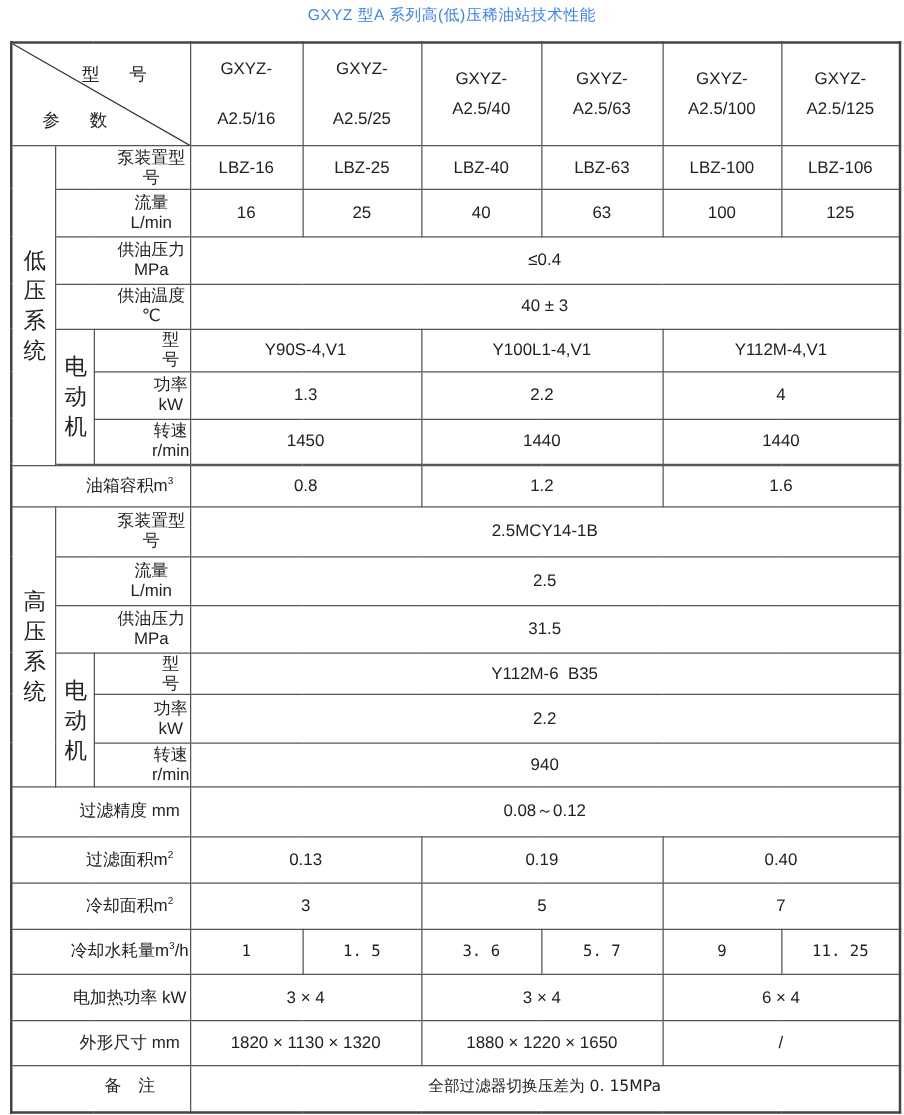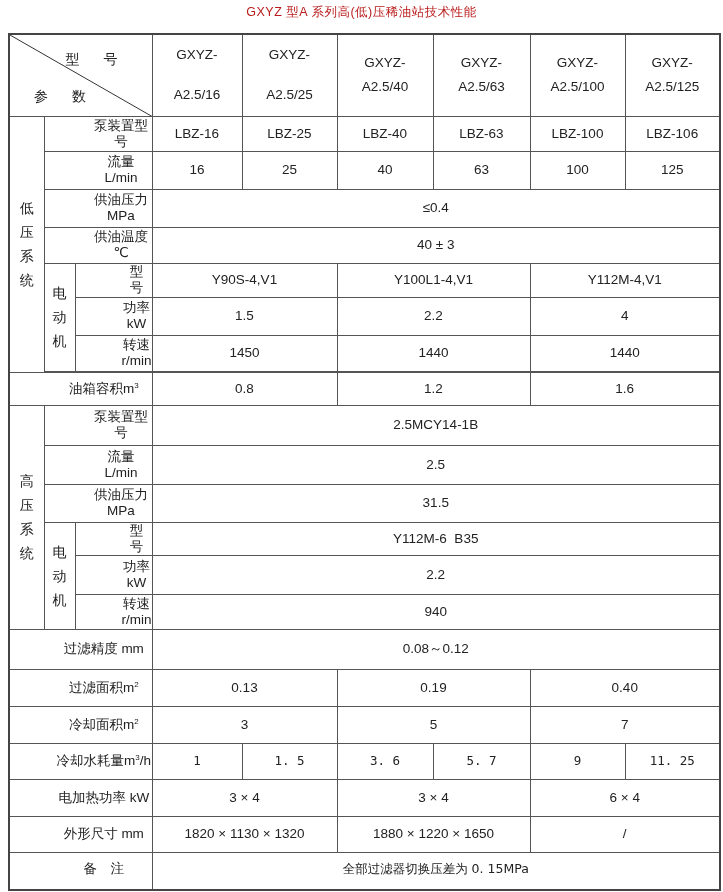--- a/index.html
+++ b/index.html
@@ -1,25 +1,25 @@
 <!DOCTYPE html>
 <html><head>
   <meta charset="utf-8">
   <style>
     html, body { margin: 0; padding: 0; background: #ffffff; }
     body { width: 723px; height: 892px; position: relative; overflow: hidden;
            font-family: "Liberation Sans", "DejaVu Sans", sans-serif; color: #222; }
     .title { position: absolute; left: 0; top: 4px; width: 723px; text-align: center;
-             font-size: 12.5px; letter-spacing: 0.5px; color: #b91c1c; }
+             font-size: 12.5px; letter-spacing: 0.5px; color: #3b82f6; }
     table { position: absolute; left: 8px; top: 33px; border-collapse: collapse;
             table-layout: fixed; width: 711px; border: 2px solid #444; }
     td { border: 1px solid #555; text-align: center; vertical-align: middle;
          font-size: 13.5px; padding: 0; line-height: 16px; overflow: hidden; }
     td.lbl { font-size: 13.5px; padding-left: 46px; }
-    td.vgroup { font-size: 14px; line-height: 24px; text-decoration: underline; }
+    td.vgroup { font-size: 18px; line-height: 24px; text-decoration: underline; }
     td.mono { font-family: "DejaVu Sans Mono", "Liberation Mono", monospace; font-size: 12.5px; }
     .diag { position: relative; }
     .diag svg { position: absolute; left: 0; top: 0; }
     .diag .top-lbl { position: absolute; right: 24px; top: 16px; font-size: 14px; letter-spacing: 10px; }
     .diag .bot-lbl { position: absolute; left: 24px; bottom: 12px; font-size: 14px; letter-spacing: 10px; }
     .two { display: block; }
     sup { font-size: 8px; vertical-align: super; line-height: 0; }
   </style>
 </head>
 <body>
@@ -124,21 +124,21 @@
     <td colspan="2">Y90S-4,V1</td>
     <td colspan="2">Y100L1-4,V1</td>
     <td colspan="2">Y112M-4,V1</td>
   </tr>
 
   <tr style="height:38px">
     <td class="lbl">
           <span class="two">功率</span>
           <span class="two">kW</span>
         </td>
-    <td colspan="2">1.5</td>
+    <td colspan="2">1.3</td>
     <td colspan="2">2.2</td>
     <td colspan="2">4</td>
   </tr>
 
   <tr style="height:36px">
     <td class="lbl">
           <span class="two">转速</span>
           <span class="two">r/min</span>
         </td>
     <td colspan="2">1450</td>

